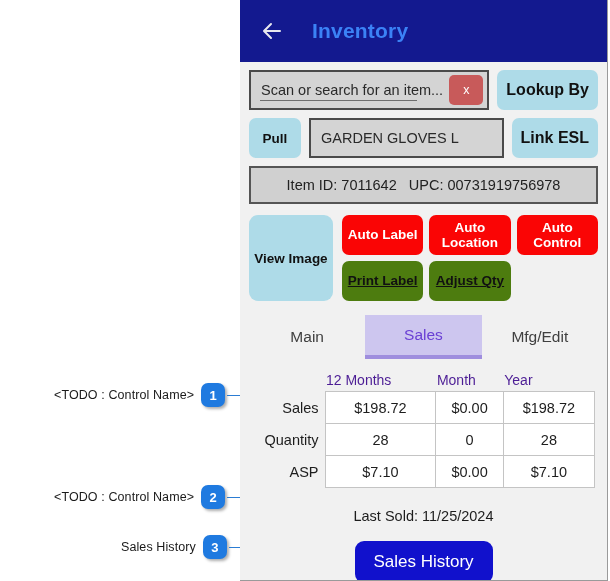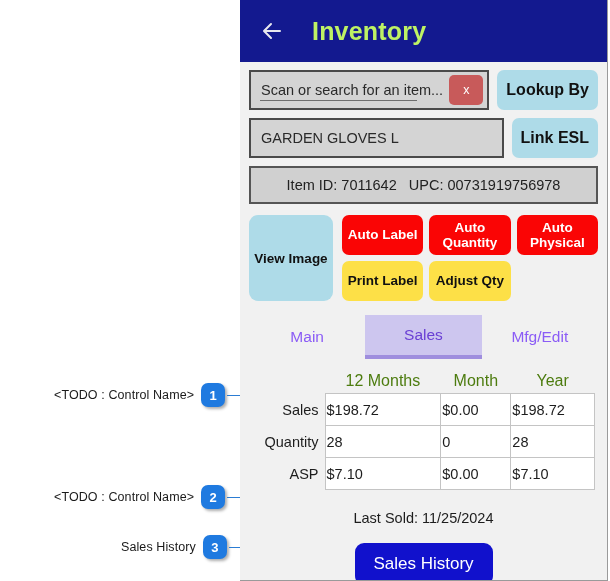--- a/index.html
+++ b/index.html
@@ -78,22 +78,22 @@
     width: 28px;
     height: 28px;
     display: flex;
     align-items: center;
     justify-content: center;
     color: #e8e8ee;
     cursor: pointer;
     flex: none;
   }
   .title-text {
-    color: #bef264;
-    font-size: 25px;
+    color: #3b82f6;
+    font-size: 21px;
     font-weight: bold;
     margin-left: 26px;
     letter-spacing: 0.2px;
   }
 
   
   .row {
     display: flex;
     align-items: center;
     padding: 0 9px;
@@ -227,39 +227,40 @@
     line-height: 1.12;
     cursor: pointer;
     padding: 0 3px;
     box-sizing: border-box;
   }
   .gbtn.red {
     background: #fa0505;
     color: #ffffff;
   }
   .gbtn.blue {
-    background: #fde047;
+    background: #4d7c0f;
     color: #111111;
+    text-decoration: underline;
   }
 
   
   .tabs {
     display: flex;
     margin-top: 14px;
     padding: 0 9px;
     box-sizing: border-box;
   }
   .tab {
     flex: 1;
     height: 44px;
     display: flex;
     align-items: center;
     justify-content: center;
     font-size: 15.5px;
-    color: #8b5cf6;
+    color: #404040;
     cursor: pointer;
     box-sizing: border-box;
   }
   .tab.active {
     background: #cdc6ef;
     color: #6a3fd4;
     border-bottom: 4px solid #9f8ede;
   }
 
   
@@ -270,39 +271,40 @@
   }
   table.sales {
     width: 100%;
     border-collapse: collapse;
   }
   table.sales th.corner {
     width: 74px;
     border: none;
   }
   table.sales th.colhead {
-    font-size: 16px;
+    font-size: 14px;
     font-weight: normal;
-    color: #4d7c0f;
-    text-align: center;
+    color: #4c1d95;
+    text-align: left;
     padding-bottom: 3px;
     border: none;
   }
   table.sales td.rowhead {
     font-size: 14.5px;
     color: #1d1d1d;
     text-align: right;
     padding-right: 6px;
     border: none;
     white-space: nowrap;
   }
   table.sales td.cell {
     background: #ffffff;
     border: 1px solid #c4c4c4;
     height: 29px;
+    text-align: center;
     font-size: 14.5px;
     color: #1d1d1d;
   }
 
   
   .lastsold {
     margin-top: 20px;
     text-align: center;
     font-size: 14.5px;
     color: #1d1d1d;
@@ -361,36 +363,37 @@
   <div class="row">
     <div class="field">
       <div class="field-text">Scan or search for an item...</div>
       <div class="search-underline"></div>
       <div class="clear-btn">x</div>
     </div>
     <div class="side-btn">Lookup By</div>
   </div>
 
   <div class="row">
+    <div class="pull-btn">Pull</div>
     <div class="field">
       <div class="field-text">GARDEN GLOVES L</div>
     </div>
     <div class="side-btn">Link ESL</div>
   </div>
 
   <div class="idbar">
     <div class="idbar-text">Item ID: 7011642   UPC: 00731919756978</div>
   </div>
 
   <div class="actions">
     <div class="view-image">View Image</div>
     <div class="grid">
       <div class="gbtn red">Auto Label</div>
-      <div class="gbtn red">Auto Quantity</div>
-      <div class="gbtn red">Auto Physical</div>
+      <div class="gbtn red">Auto Location</div>
+      <div class="gbtn red">Auto Control</div>
       <div class="gbtn blue">Print Label</div>
       <div class="gbtn blue">Adjust Qty</div>
     </div>
   </div>
 
   <div class="tabs">
     <div class="tab">Main</div>
     <div class="tab active">Sales</div>
     <div class="tab">Mfg/Edit</div>
   </div>

